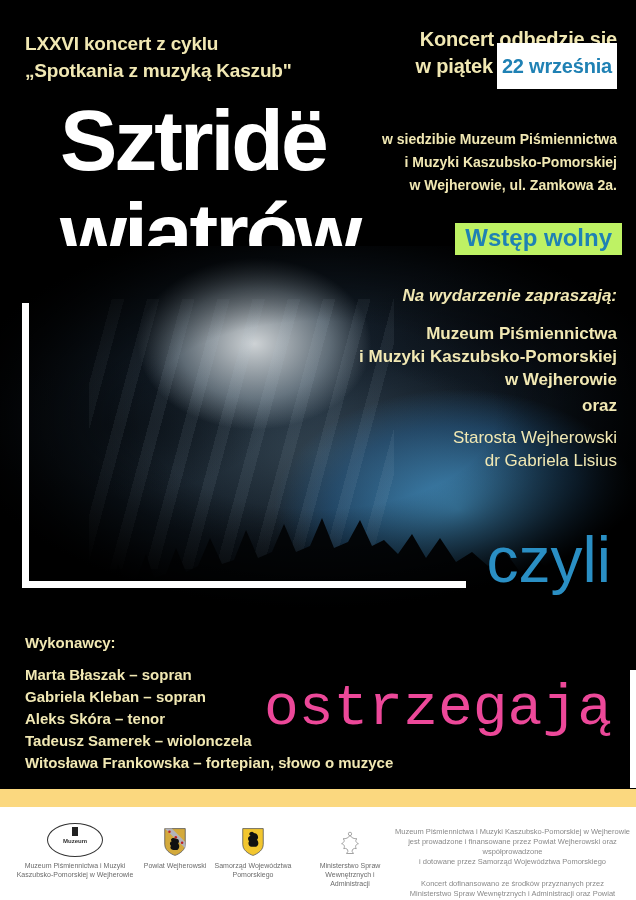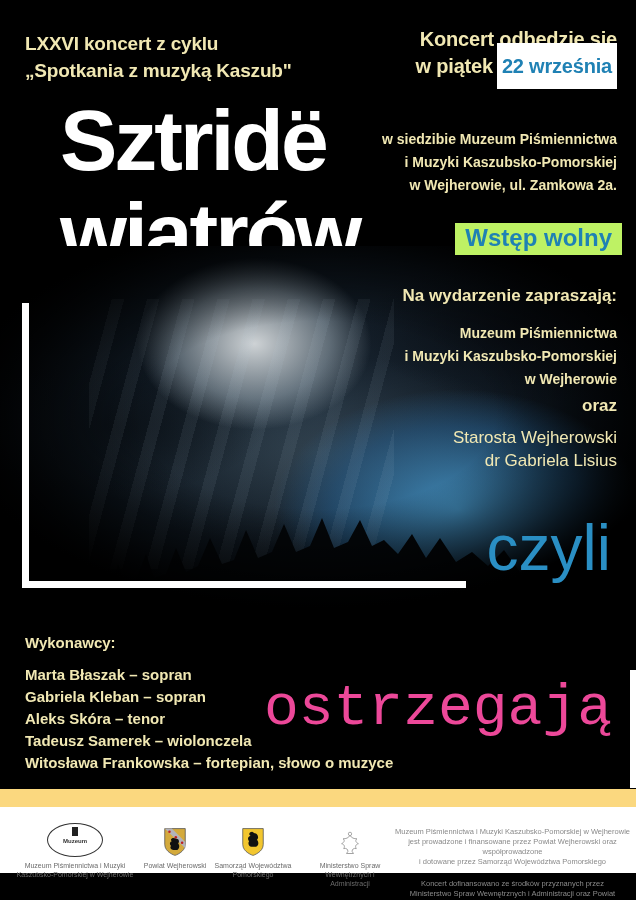--- a/index.html
+++ b/index.html
@@ -31,34 +31,34 @@
   .photo .vignette{position:absolute;left:0;top:0;right:0;bottom:0;
     background:radial-gradient(ellipse 58% 52% at 50% 45%, rgba(0,0,0,0) 48%, rgba(0,0,0,0.55) 78%, #000 99%);}
   .photo svg.trees{position:absolute;left:0;bottom:0;width:636px;height:120px;display:block;}
   
   .bracket-v{position:absolute;left:22px;top:303px;width:7px;height:285px;background:#fff;}
   .bracket-h{position:absolute;left:22px;top:581px;width:444px;height:7px;background:#fff;}
   .edge-bar{position:absolute;right:0;top:670px;width:6px;height:118px;background:#fff;}
   
   .venue{position:absolute;right:19px;top:128px;text-align:right;font-size:14px;font-weight:700;line-height:23px;}
   .free{position:absolute;right:14px;top:223px;background:#bef264;color:#1f81b4;font-size:24px;font-weight:700;padding:1px 10px 3px;}
-  .hosts-head{position:absolute;right:19px;top:286px;text-align:right;font-size:17px;font-weight:700;}
-  .host1{position:absolute;right:19px;top:322px;text-align:right;font-size:14px;font-weight:700;line-height:23px;}
+  .hosts-head{position:absolute;right:19px;top:286px;text-align:right;font-size:17px;font-weight:700;font-style:italic;}
+  .host1{position:absolute;right:19px;top:322px;text-align:right;font-size:17px;font-weight:700;line-height:23px;}
   .conj{position:absolute;right:19px;top:396px;text-align:right;font-size:17px;font-weight:700;}
   .host2{position:absolute;right:19px;top:426px;text-align:right;font-size:17px;font-weight:400;line-height:23px;}
   
-  .w-czyli{position:absolute;right:25px;top:516px;color:#2a8fc4;font-size:64px;font-weight:400;line-height:1;}
+  .w-czyli{position:absolute;right:25px;top:528px;color:#2a8fc4;font-size:64px;font-weight:400;line-height:1;}
   .w-syn{position:absolute;right:25px;top:596px;color:#fff;font-size:58px;font-weight:400;line-height:1;}
   .w-ost{position:absolute;right:24px;top:680px;color:#ec4899;font-size:58px;font-weight:400;line-height:1;font-family:Liberation Mono, monospace;}
   
   .perf-head{position:absolute;left:25px;top:634px;font-size:15px;font-weight:700;}
   .perf-list{position:absolute;left:25px;top:664px;font-size:15px;font-weight:700;line-height:22px;}
   
   .stripe{position:absolute;left:0;top:789px;width:636px;height:18px;background:#fbd87f;}
-  .footer{position:absolute;left:0;top:807px;width:636px;height:66px;background:#fff;color:#6b6b6b;}
+  .footer{position:absolute;left:0;top:807px;width:636px;height:94px;background:#fff;color:#6b6b6b;}
   .logo-block{position:absolute;text-align:center;}
   .logo-art{height:32px;display:flex;align-items:flex-end;justify-content:center;margin-bottom:4px;}
   .logo-cap{font-size:7px;line-height:9px;color:#6b6b6b;}
   .oval{width:54px;height:32px;border:1.5px solid #333;border-radius:50%;position:relative;}
   .oval .pillar{position:absolute;left:24px;top:3px;width:6px;height:9px;background:#222;}
   .oval .oval-txt{position:absolute;left:0;right:0;top:14px;font-size:6px;color:#333;font-weight:700;}
   .credits{position:absolute;left:395px;top:20px;width:235px;text-align:center;font-size:7.5px;line-height:10px;color:#8a8a8a;}
   .credits .blk2{margin-top:12px;}
 </style>
 </head>

